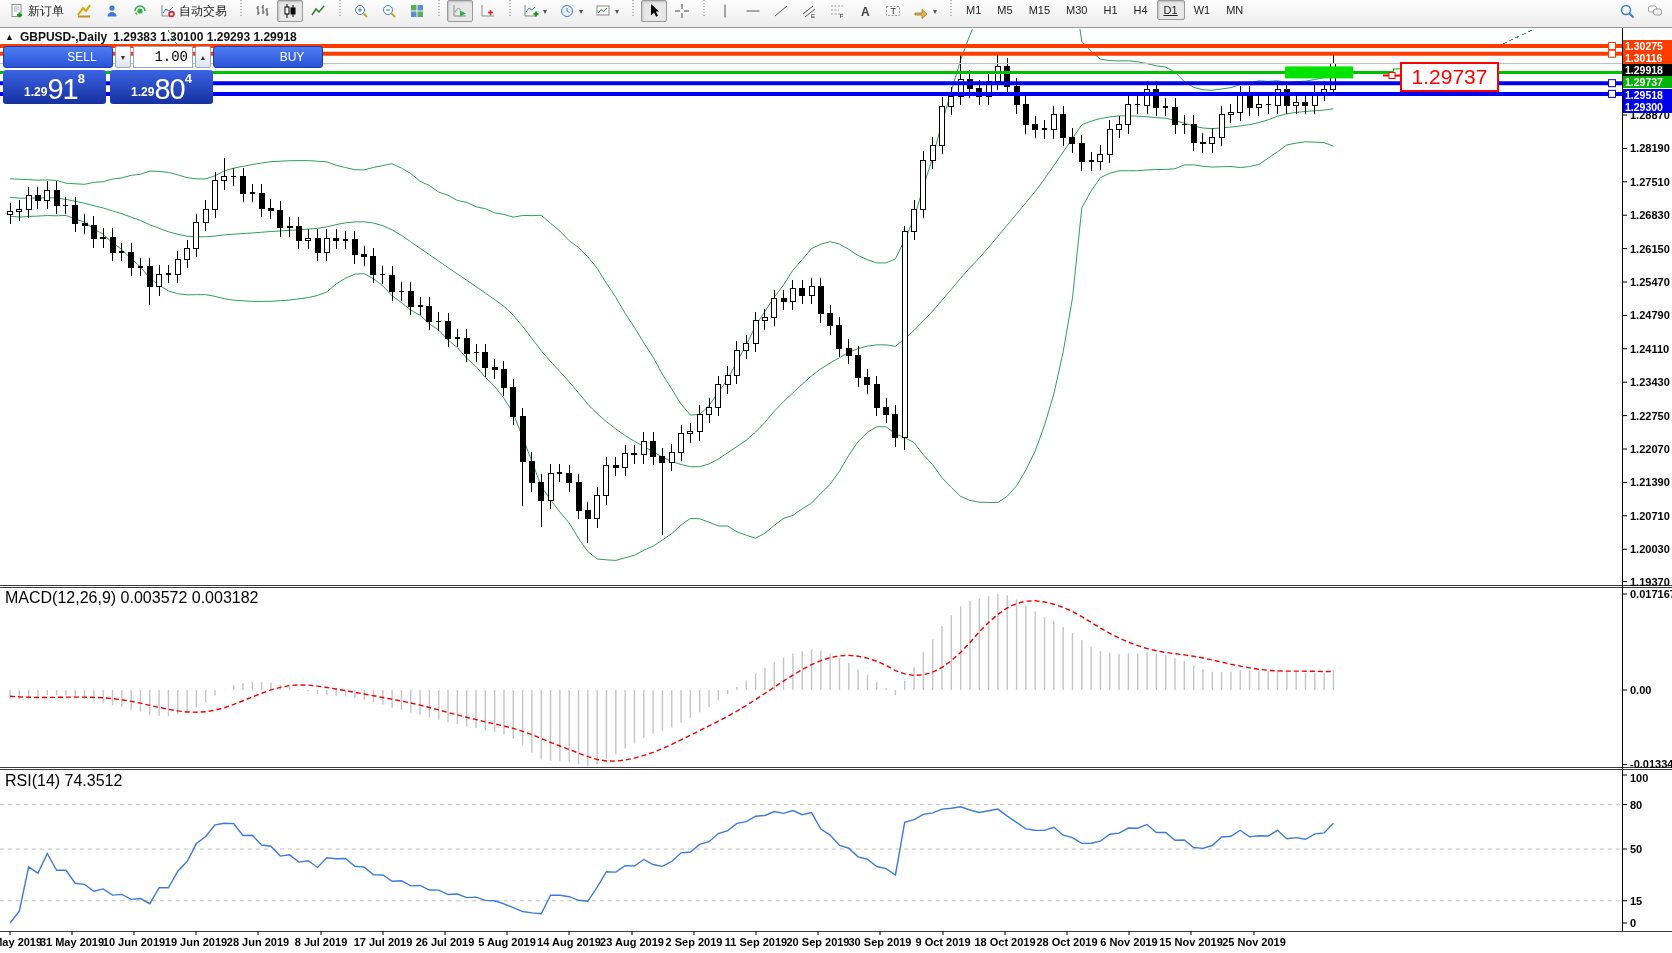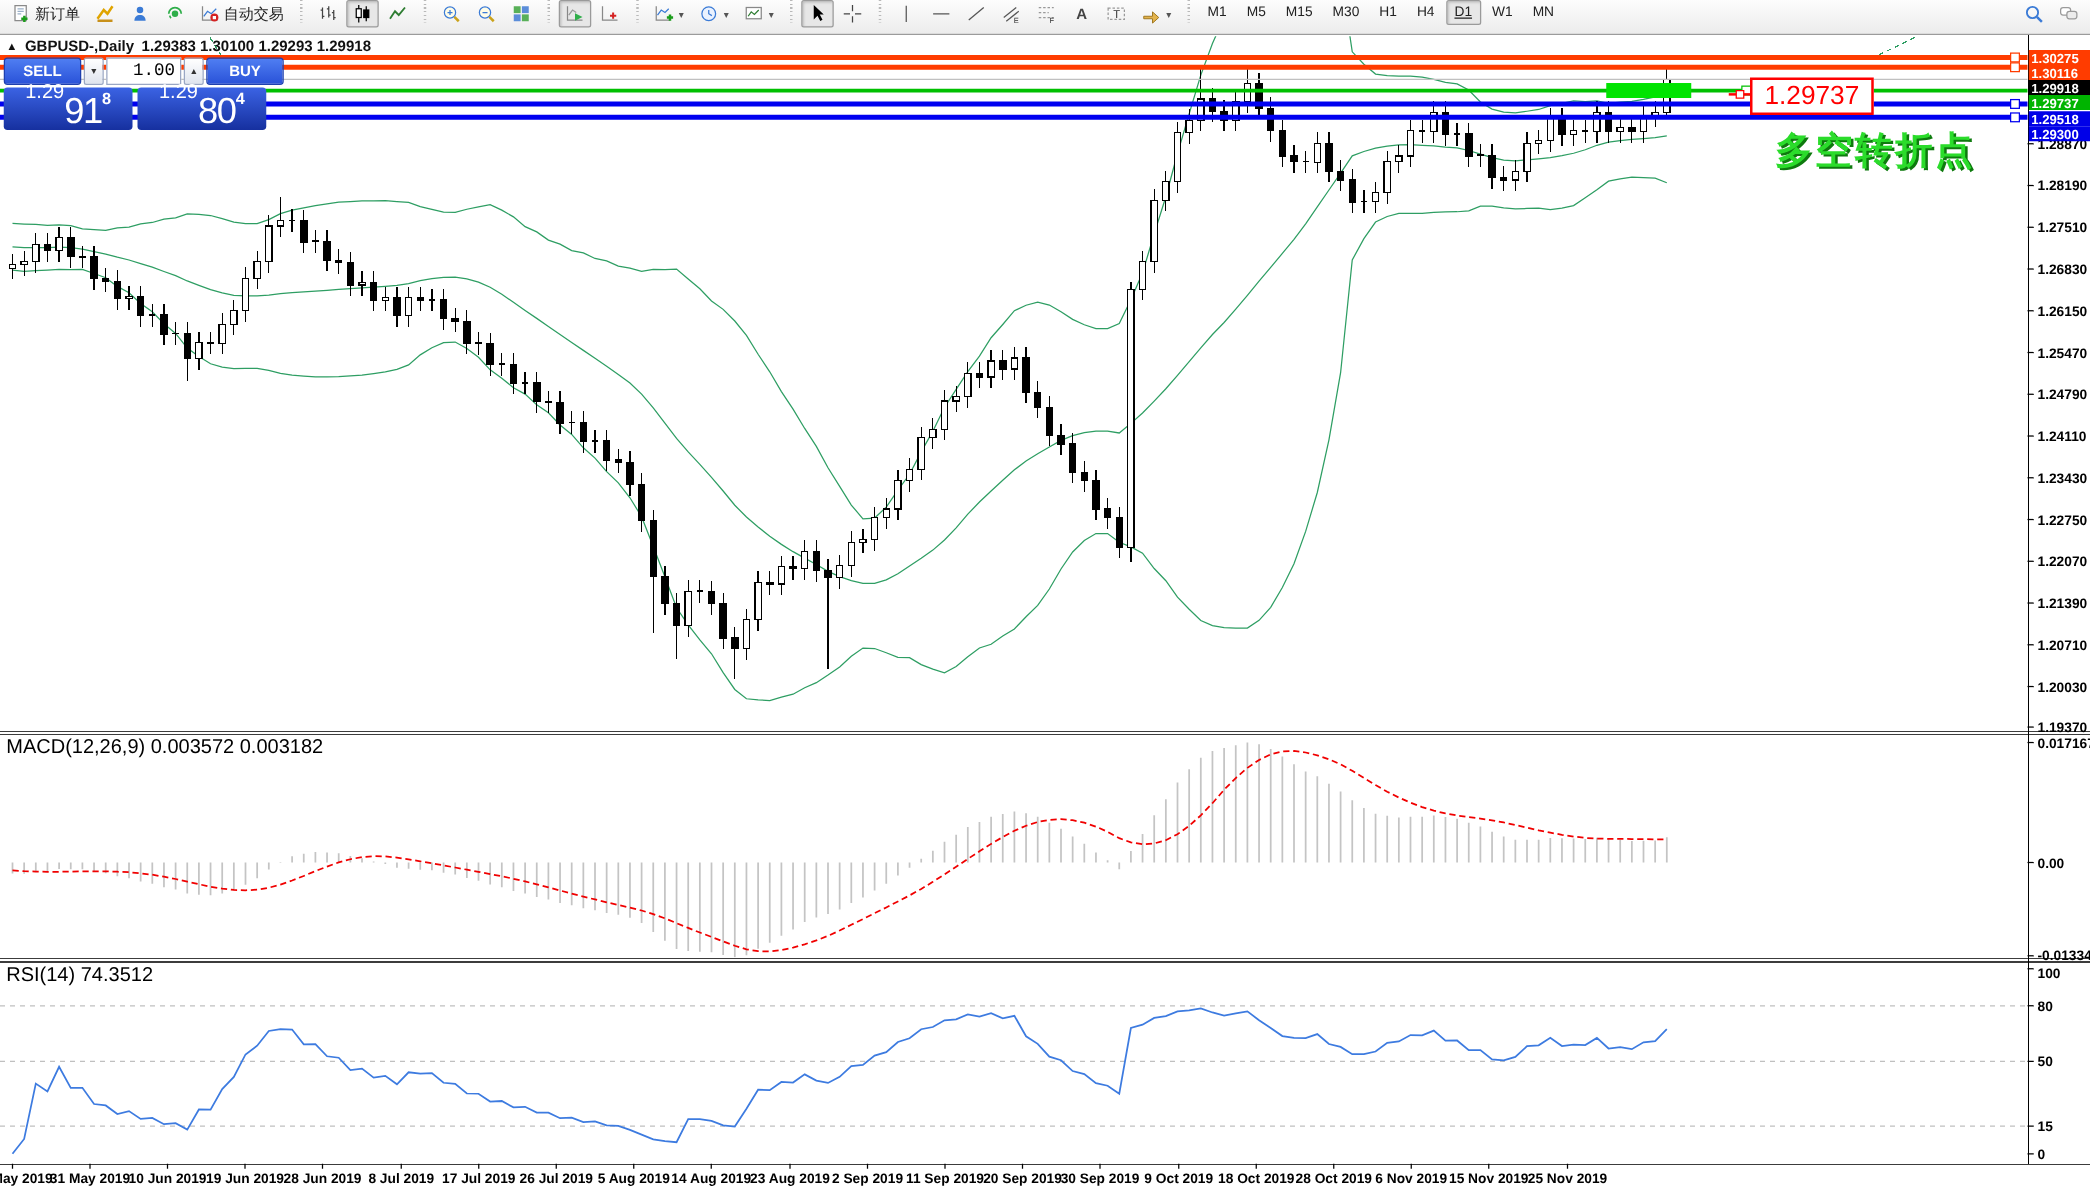--- a/index.html
+++ b/index.html
@@ -19,30 +19,30 @@
     background:repeating-linear-gradient(to bottom,#b9b9b9 0 1px,transparent 1px 3px);
     background-size:2px 100%;background-repeat:no-repeat;background-position:center;}
   .tf{font-size:11px;padding:0 6px;height:20px;}
   .spacer{flex:1;}
   
   #chartTitle{position:absolute;left:5px;top:30px;font-size:12px;font-weight:700;color:#111;
     display:flex;align-items:center;gap:6px;white-space:pre;}
   #chartTitle .tri{font-size:9px;}
   #tradePanel{position:absolute;left:3px;top:46px;width:210px;}
   #tpRow1{display:flex;gap:2px;height:22px;}
-  .tpBtn{flex:0 0 60px;border:1px solid #1d3fae;border-radius:3px;color:#fff;font-size:12px;font-weight:700;
-    background:linear-gradient(#4f7ef2,#2a52d8);display:flex;align-items:center;justify-content:center;}
+  .tpBtn{flex:0 0 60px;border:1px solid #1d3fae;border-radius:3px;color:#fff;font-size:12px;font-weight:400;
+    background:linear-gradient(#4f7ef2,#2a52d8);display:flex;align-items:center;justify-content:center;padding-left:48px;}
   .spin{flex:0 0 14px;border:1px solid #9aa7c4;background:linear-gradient(#fff,#dfe4ee);
     display:flex;align-items:center;justify-content:center;font-size:7px;color:#333;border-radius:2px;}
   #volInput{flex:1;width:50px;border:1px solid #9aa7c4;font-size:14px;text-align:right;padding:0 4px;
     font-family:Liberation Mono, monospace;}
   #tpRow2{display:flex;gap:4px;margin-top:2px;height:34px;}
   .priceBox{flex:1;border-radius:3px;background:linear-gradient(#3b63e4,#16309f);color:#fff;
     display:flex;align-items:flex-end;justify-content:center;padding-bottom:2px;}
-  .priceBox .pfx{font-size:16px;font-weight:400;margin-bottom:19px;}
+  .priceBox .pfx{font-size:12px;font-weight:700;margin-bottom:3px;}
   .priceBox .big{font-size:29px;font-weight:400;line-height:26px;letter-spacing:-1px;}
   .priceBox .sup{font-size:13px;font-weight:700;align-self:flex-start;margin-top:1px;}
   .indLabel{position:absolute;font-size:16px;color:#000;left:5px;}
   #priceTag{position:absolute;left:1400px;top:62px;width:95px;height:26px;border:2px solid #f00;
     background:#fff;color:#f00;font-size:21px;display:flex;align-items:center;justify-content:center;}
   #turnText{position:absolute;left:1420px;top:100px;font-size:30px;font-weight:700;color:#2bdc2b;
     text-shadow:2px 2px 0 #0e7a0e;letter-spacing:2px;white-space:nowrap;}
   svg text{font-family:"Liberation Sans",sans-serif;}
 </style>
 </head>
@@ -869,14 +869,13 @@
           <span class="big">80</span>
           <span class="sup">4</span>
       </div>
     </div>
   </div>
 
   <div class="indLabel" style="top:589px">MACD(12,26,9) 0.003572 0.003182</div>
   <div class="indLabel" style="top:772px">RSI(14) 74.3512</div>
 
   <div id="priceTag">1.29737</div>
-  <div id="turnText">多空转折点</div>
 </div>
 
 </body></html>

